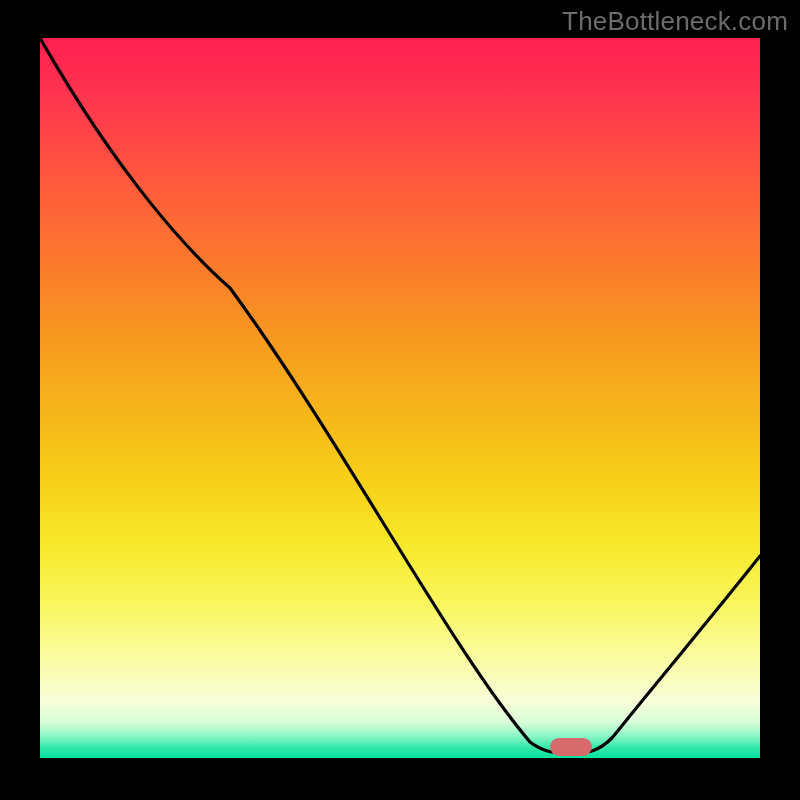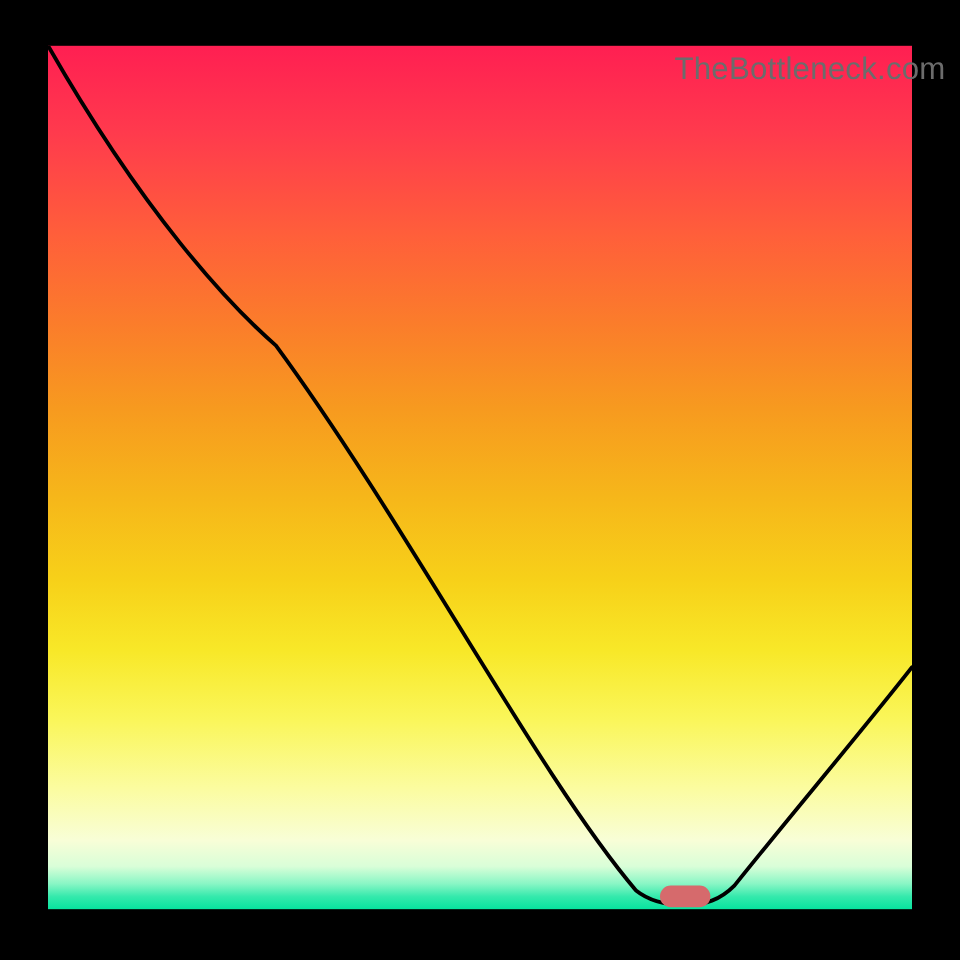--- a/index.html
+++ b/index.html
@@ -13,21 +13,20 @@
   .watermark {
     position: absolute;
     top: 6px;
     right: 12px;
     font-family: Arial, Helvetica, sans-serif;
     font-size: 26px;
     font-weight: 400;
     color: #6c6c6c;
     letter-spacing: 0.2px;
     z-index: 6;
-    margin-top: 36px;
   }
   .plot {
     position: absolute;
     left: 40px;
     top: 38px;
     width: 720px;
     height: 720px;
     overflow: hidden;
     z-index: 1;
   }

